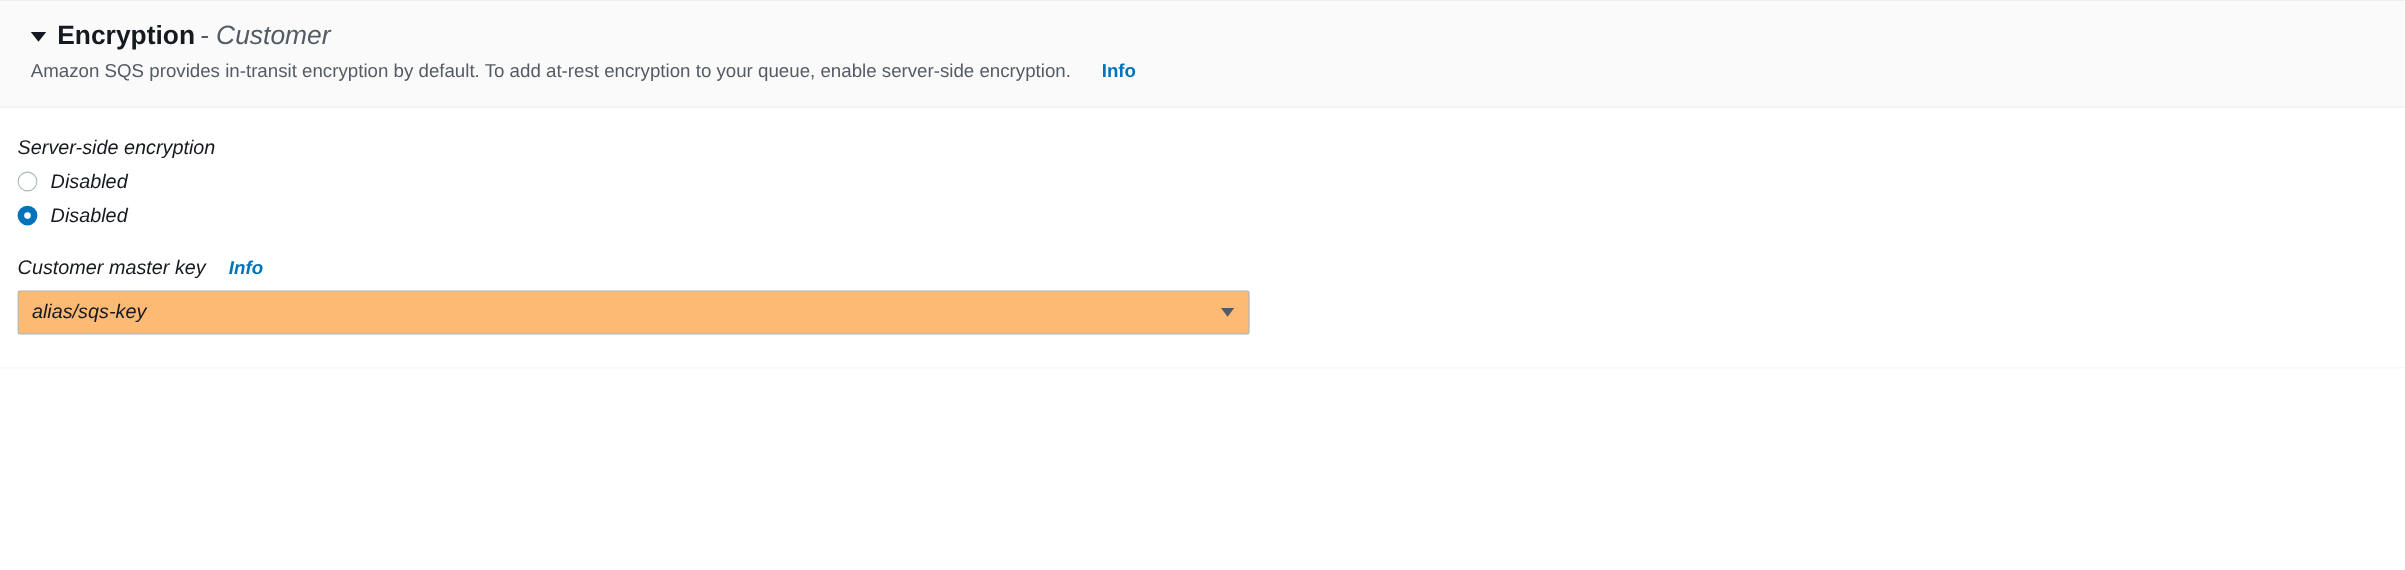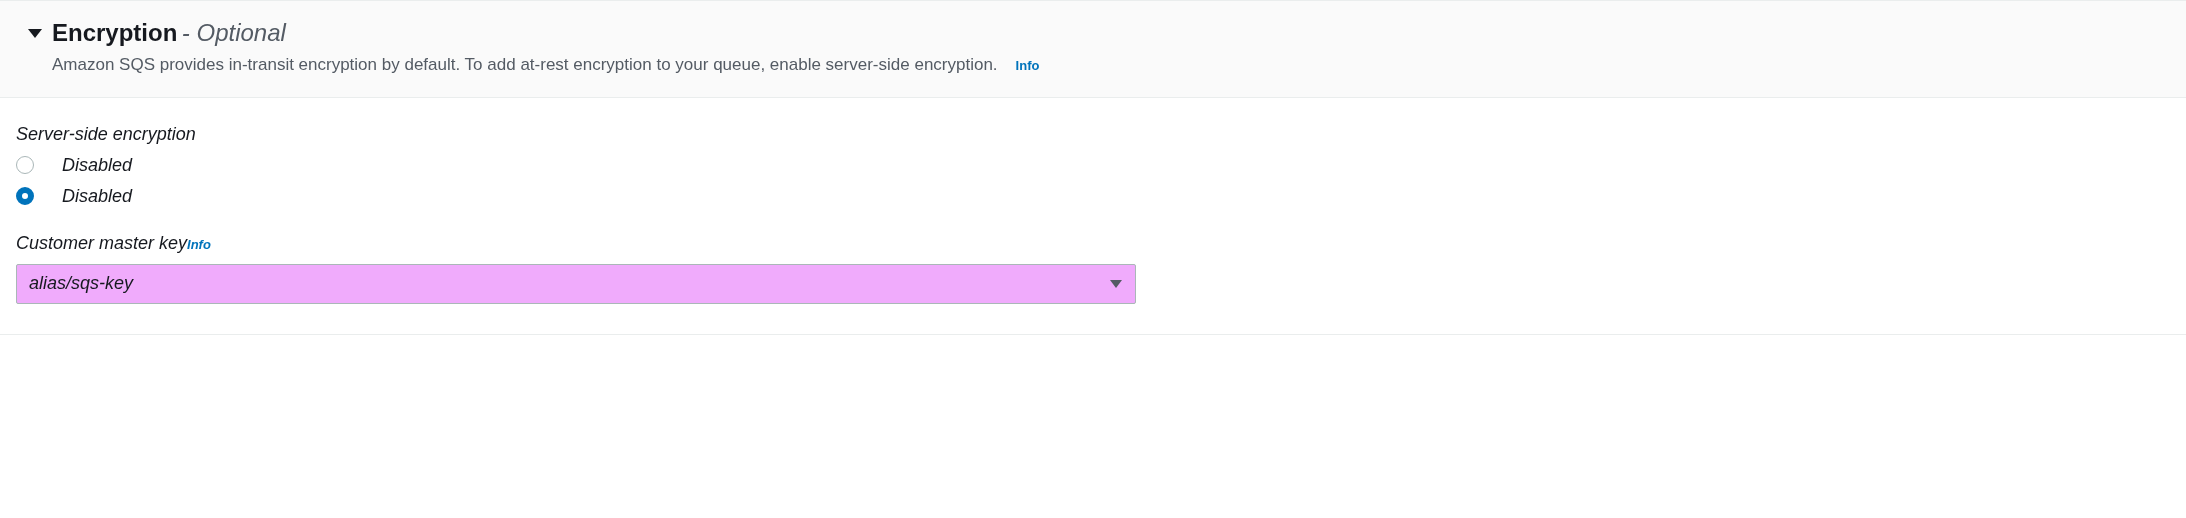--- a/index.html
+++ b/index.html
@@ -44,59 +44,58 @@
     }
     .header-title-optional {
       font-size: 24px;
       font-weight: 400;
       font-style: italic;
       color: #545b64;
     }
     .header-desc-row {
       display: flex;
       align-items: baseline;
-      gap: 18px;
+      gap: 28px;
       margin-top: 6px;
-      margin-left: 24px;
     }
     .header-desc {
       font-size: 17px;
       color: #545b64;
       line-height: 1.4;
     }
     .info-link {
       color: #0073bb;
-      font-size: 13px;
+      font-size: 17px;
       font-weight: 700;
       cursor: pointer;
       text-decoration: none;
     }
     .panel-body {
       padding: 26px 28px 30px 16px;
       background: #ffffff;
       font-style: italic;
     }
     .field-group {
       margin-bottom: 26px;
     }
     .field-label-row {
       display: flex;
       align-items: baseline;
-      gap: 0;
+      gap: 21px;
       margin-bottom: 10px;
     }
     .field-label {
       font-size: 18px;
       color: #16191f;
       font-weight: 400;
     }
     .radio-option {
       display: flex;
       align-items: center;
-      gap: 28px;
+      gap: 12px;
       margin-top: 10px;
       cursor: pointer;
     }
     .radio-circle {
       width: 18px;
       height: 18px;
       border-radius: 50%;
       border: 1px solid #aab7b8;
       background: #ffffff;
       position: relative;
@@ -117,21 +116,21 @@
       max-width: 1120px;
       margin-top: 10px;
     }
     .select-box {
       width: 100%;
       border: 1px solid #aab7b8;
       border-radius: 2px;
       padding: 8px 40px 8px 12px;
       font-size: 18px;
       color: #16191f;
-      background: #f0abfc;
+      background: #fdba74;
       cursor: pointer;
       height: 40px;
       display: flex;
       align-items: center;
     }
     .select-caret {
       position: absolute;
       right: 14px;
       top: 50%;
       transform: translateY(-50%);
@@ -145,21 +144,21 @@
   </style>
 </head>
 <body>
 
 <div class="panel">
   <div class="panel-header">
     <div class="header-title-row">
       <div class="caret"></div>
       <span>
         <span class="header-title">Encryption</span>
-        <span class="header-title-optional">- Optional</span>
+        <span class="header-title-optional">- Customer</span>
       </span>
     </div>
     <div class="header-desc-row">
       <span class="header-desc">Amazon SQS provides in-transit encryption by default. To add at-rest encryption to your queue, enable server-side encryption.</span>
       <a class="info-link">Info</a>
     </div>
   </div>
 
   <div class="panel-body">
 

